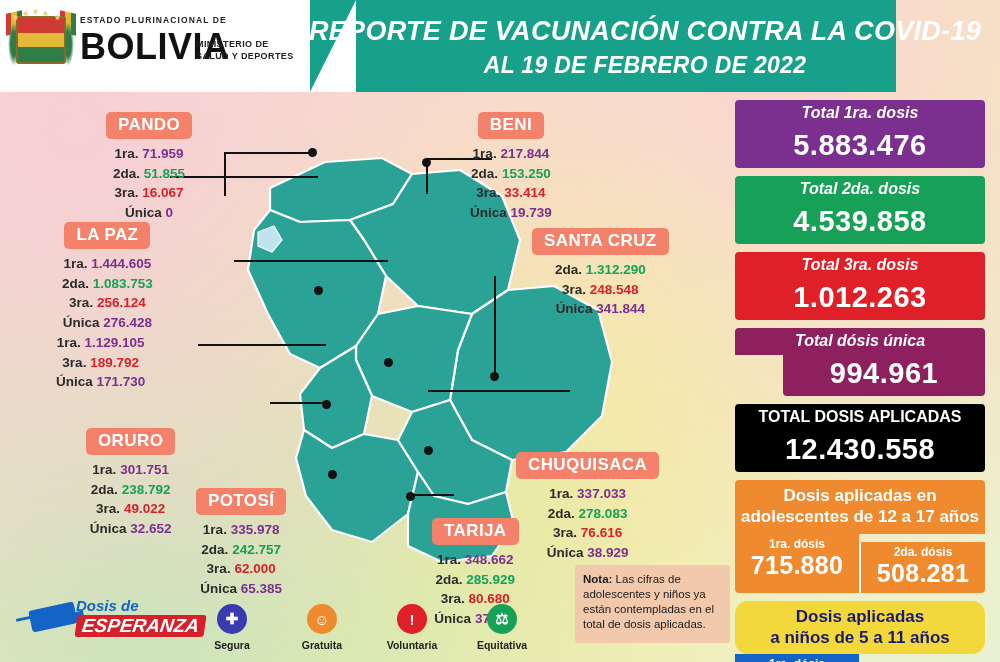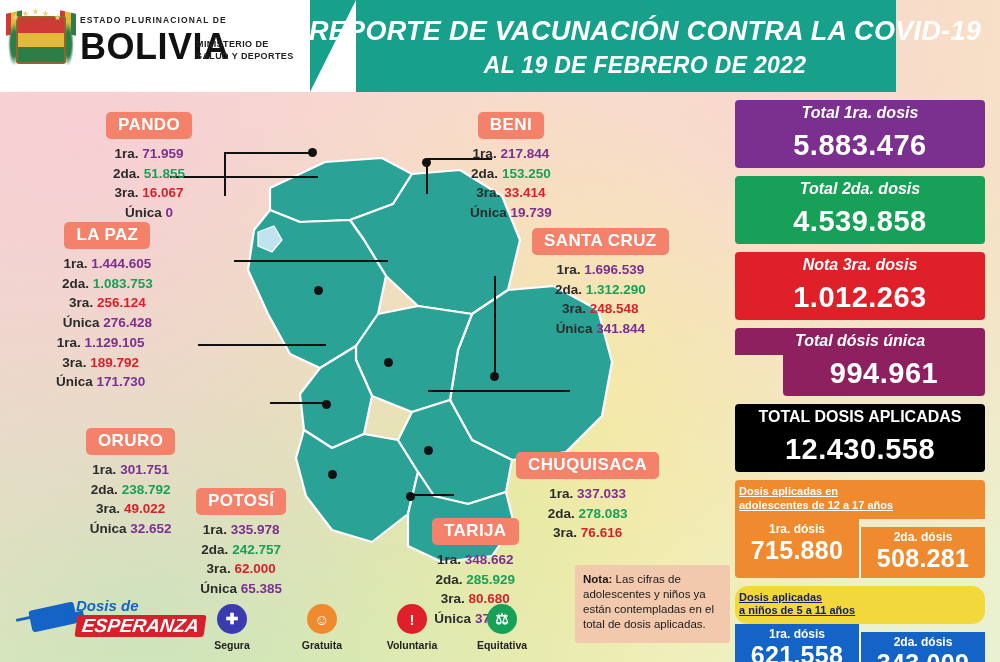--- a/index.html
+++ b/index.html
@@ -112,22 +112,22 @@
   }
   .c1 .cap { background:#7b2f8e; } .c1 .val { background:#7b2f8e; }
   .c2 .cap { background:#17a058; } .c2 .val { background:#17a058; }
   .c3 .cap { background:#e02028; } .c3 .val { background:#e02028; }
   .c4 .cap { background:#8e2060; } .c4 .val { background:#8e2060;margin-left:48px; }
   .c5 .cap { background:#000000; font-style:normal; font-size:16px; }
   .c5 .val { background:#000000; }
 
   .split { margin-bottom:8px; border-radius:4px; overflow:hidden; }
   .split .cap {
-    text-align:left; font-weight:bold; font-size:11px; line-height:1.25;
-    padding:5px 4px 6px; color:#ffffff;text-decoration:underline;
+    text-align:center; font-weight:bold; font-size:17px; line-height:1.25;
+    padding:5px 4px 6px; color:#ffffff;
   }
   .split .cols { display:flex; }
   .split .col { flex:1; text-align:center; padding:3px 0 5px; color:#ffffff; }
   .split .col .sub { font-size:12px; font-weight:bold; }
   .split .col .num { font-size:25px; font-weight:bold; letter-spacing:.3px; }
   .split .col + .col { border-left:2px solid #ffffff;margin-top:8px; }
   .ado .cap { background:#f08a2e; }
   .ado .col { background:#f08a2e; }
   .nin .cap { background:#f2d83a; color:#1a1a6e;border-radius:13px; }
   .nin .col { background:#1463c6; }
@@ -290,21 +290,20 @@
       <div><span class="lbl">1ra.</span> <span class="v1">1.444.605</span></div>
       <div><span class="lbl">2da.</span> <span class="v2">1.083.753</span></div>
       <div><span class="lbl">3ra.</span> <span class="v3">256.124</span></div>
       <div><span class="lbl">Única</span> <span class="vu">276.428</span></div>
     </div>
   </div>
 
   <div class="dept tcenter" style="left:532px; top:228px;">
     <div class="tag">SANTA CRUZ</div>
     <div class="rows">
-      <div><span class="lbl">1ra.</span> <span class="v1">1.696.539</span></div>
       <div><span class="lbl">2da.</span> <span class="v2">1.312.290</span></div>
       <div><span class="lbl">3ra.</span> <span class="v3">248.548</span></div>
       <div><span class="lbl">Única</span> <span class="vu">341.844</span></div>
     </div>
   </div>
 
   <div class="dept tcenter" style="left:56px; top:328px;">
     <div class="rows">
       <div><span class="lbl">1ra.</span> <span class="v1">1.129.105</span></div>
       <div><span class="lbl">3ra.</span> <span class="v3">189.792</span></div>
@@ -331,20 +330,21 @@
       <div><span class="lbl">Única</span> <span class="vu">65.385</span></div>
     </div>
   </div>
 
   <div class="dept tcenter" style="left:516px; top:452px;">
     <div class="tag">CHUQUISACA</div>
     <div class="rows">
       <div><span class="lbl">1ra.</span> <span class="v1">337.033</span></div>
       <div><span class="lbl">2da.</span> <span class="v2">278.083</span></div>
       <div><span class="lbl">3ra.</span> <span class="v3">76.616</span></div>
+      <div><span class="lbl">Única</span> <span class="vu">38.929</span></div>
     </div>
   </div>
 
   <div class="dept tcenter" style="left:432px; top:518px;">
     <div class="tag">TARIJA</div>
     <div class="rows">
       <div><span class="lbl">1ra.</span> <span class="v1">348.662</span></div>
       <div><span class="lbl">2da.</span> <span class="v2">285.929</span></div>
       <div><span class="lbl">3ra.</span> <span class="v3">80.680</span></div>
       <div><span class="lbl">Única</span> <span class="vu">37.949</span></div>
@@ -358,21 +358,21 @@
   <div class="totals">
     <div class="tcard c1">
       <div class="cap">Total 1ra. dosis</div>
       <div class="val">5.883.476</div>
     </div>
     <div class="tcard c2">
       <div class="cap">Total 2da. dosis</div>
       <div class="val">4.539.858</div>
     </div>
     <div class="tcard c3">
-      <div class="cap">Nota 3ra. dosis</div>
+      <div class="cap">Total 3ra. dosis</div>
       <div class="val">1.012.263</div>
     </div>
     <div class="tcard c4">
       <div class="cap">Total dósis única</div>
       <div class="val">994.961</div>
     </div>
     <div class="tcard c5">
       <div class="cap">TOTAL DOSIS APLICADAS</div>
       <div class="val">12.430.558</div>
     </div>

